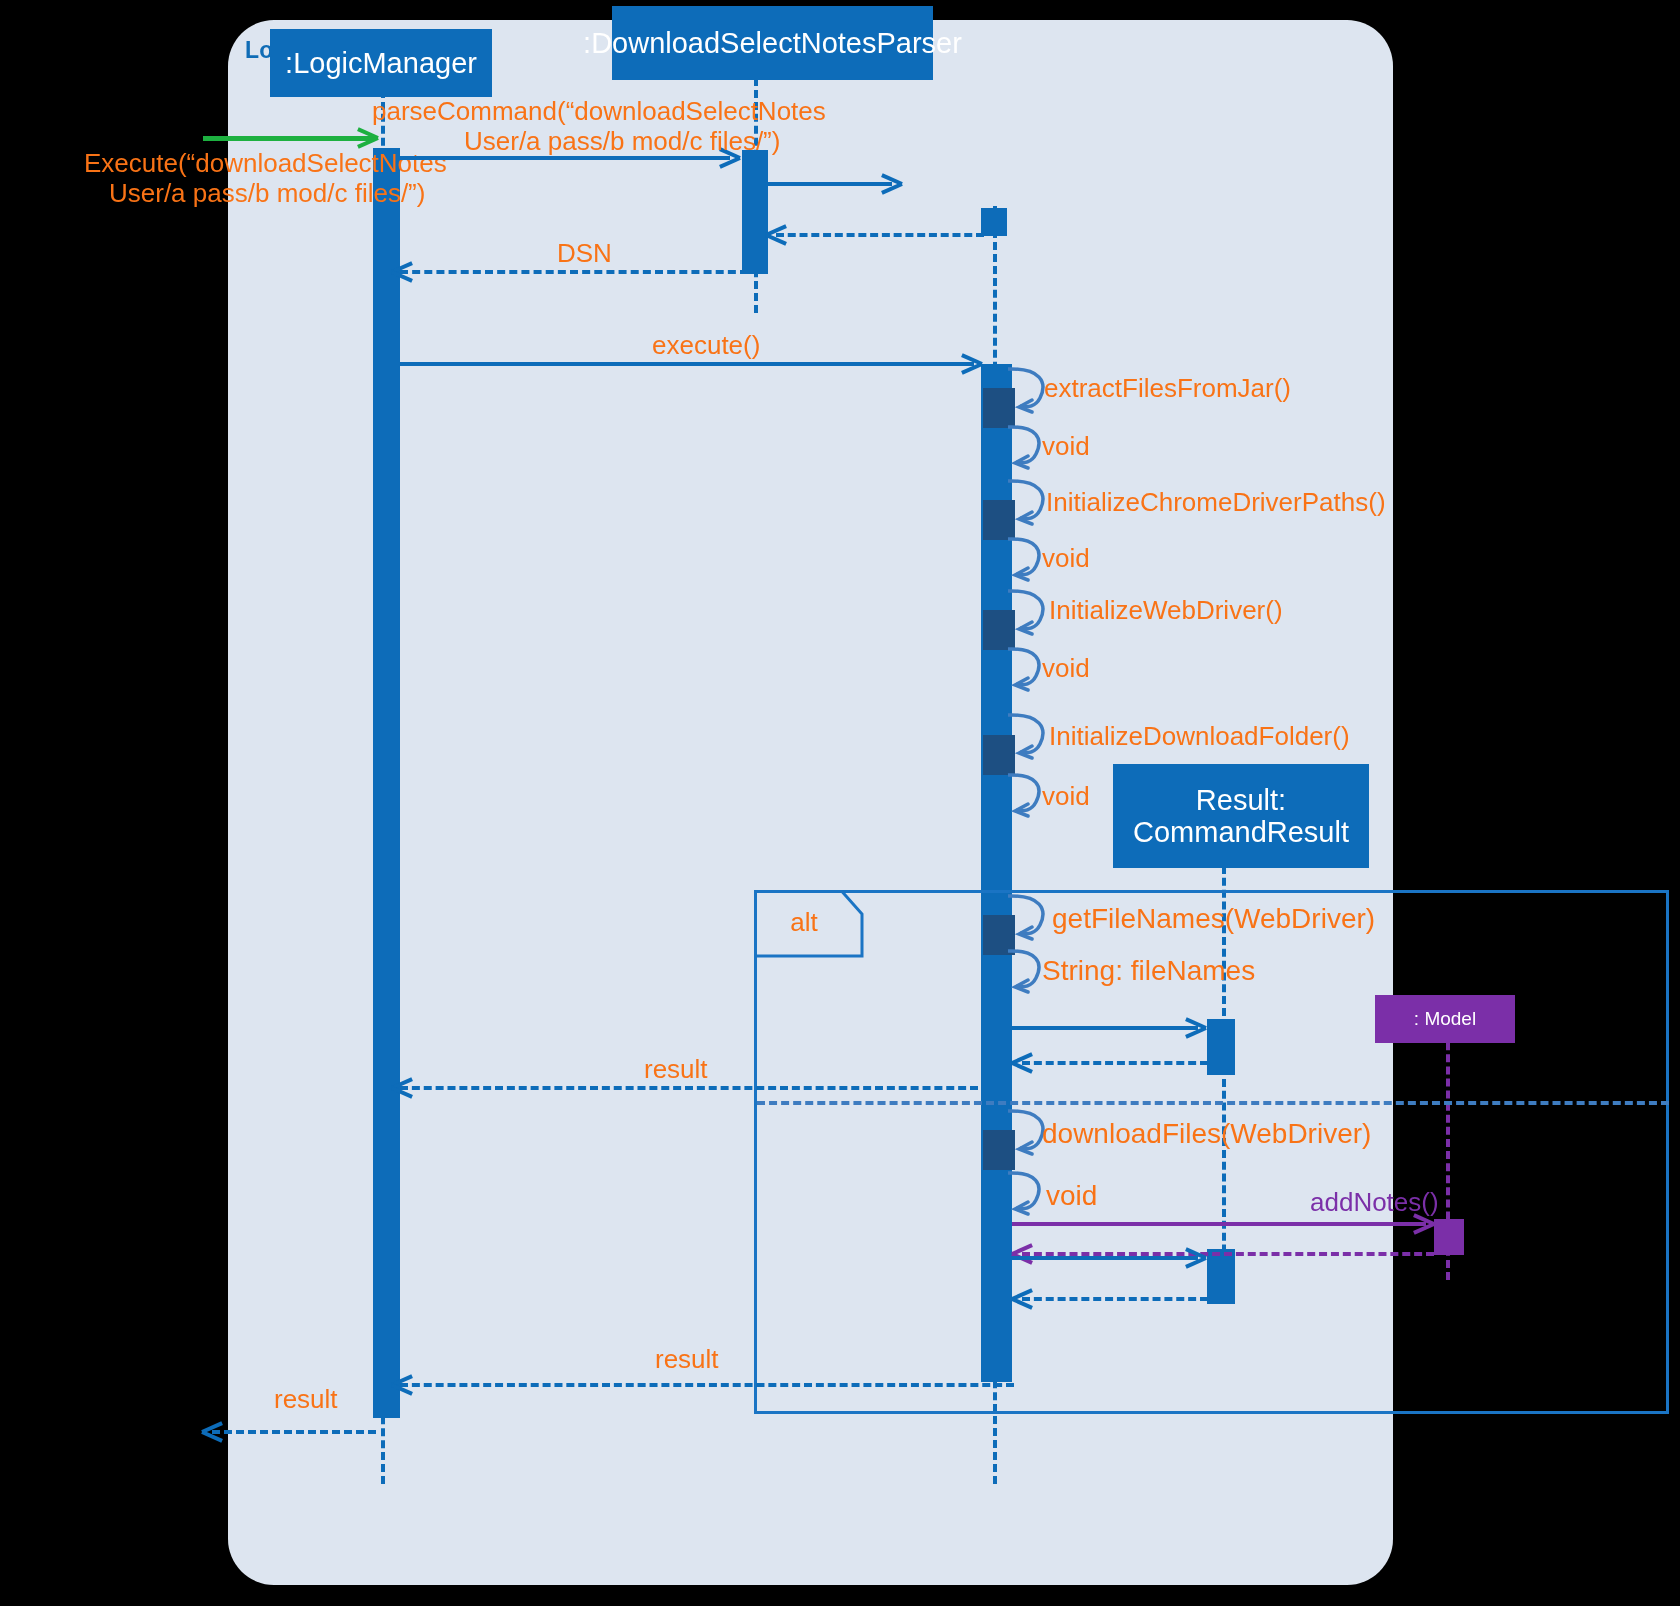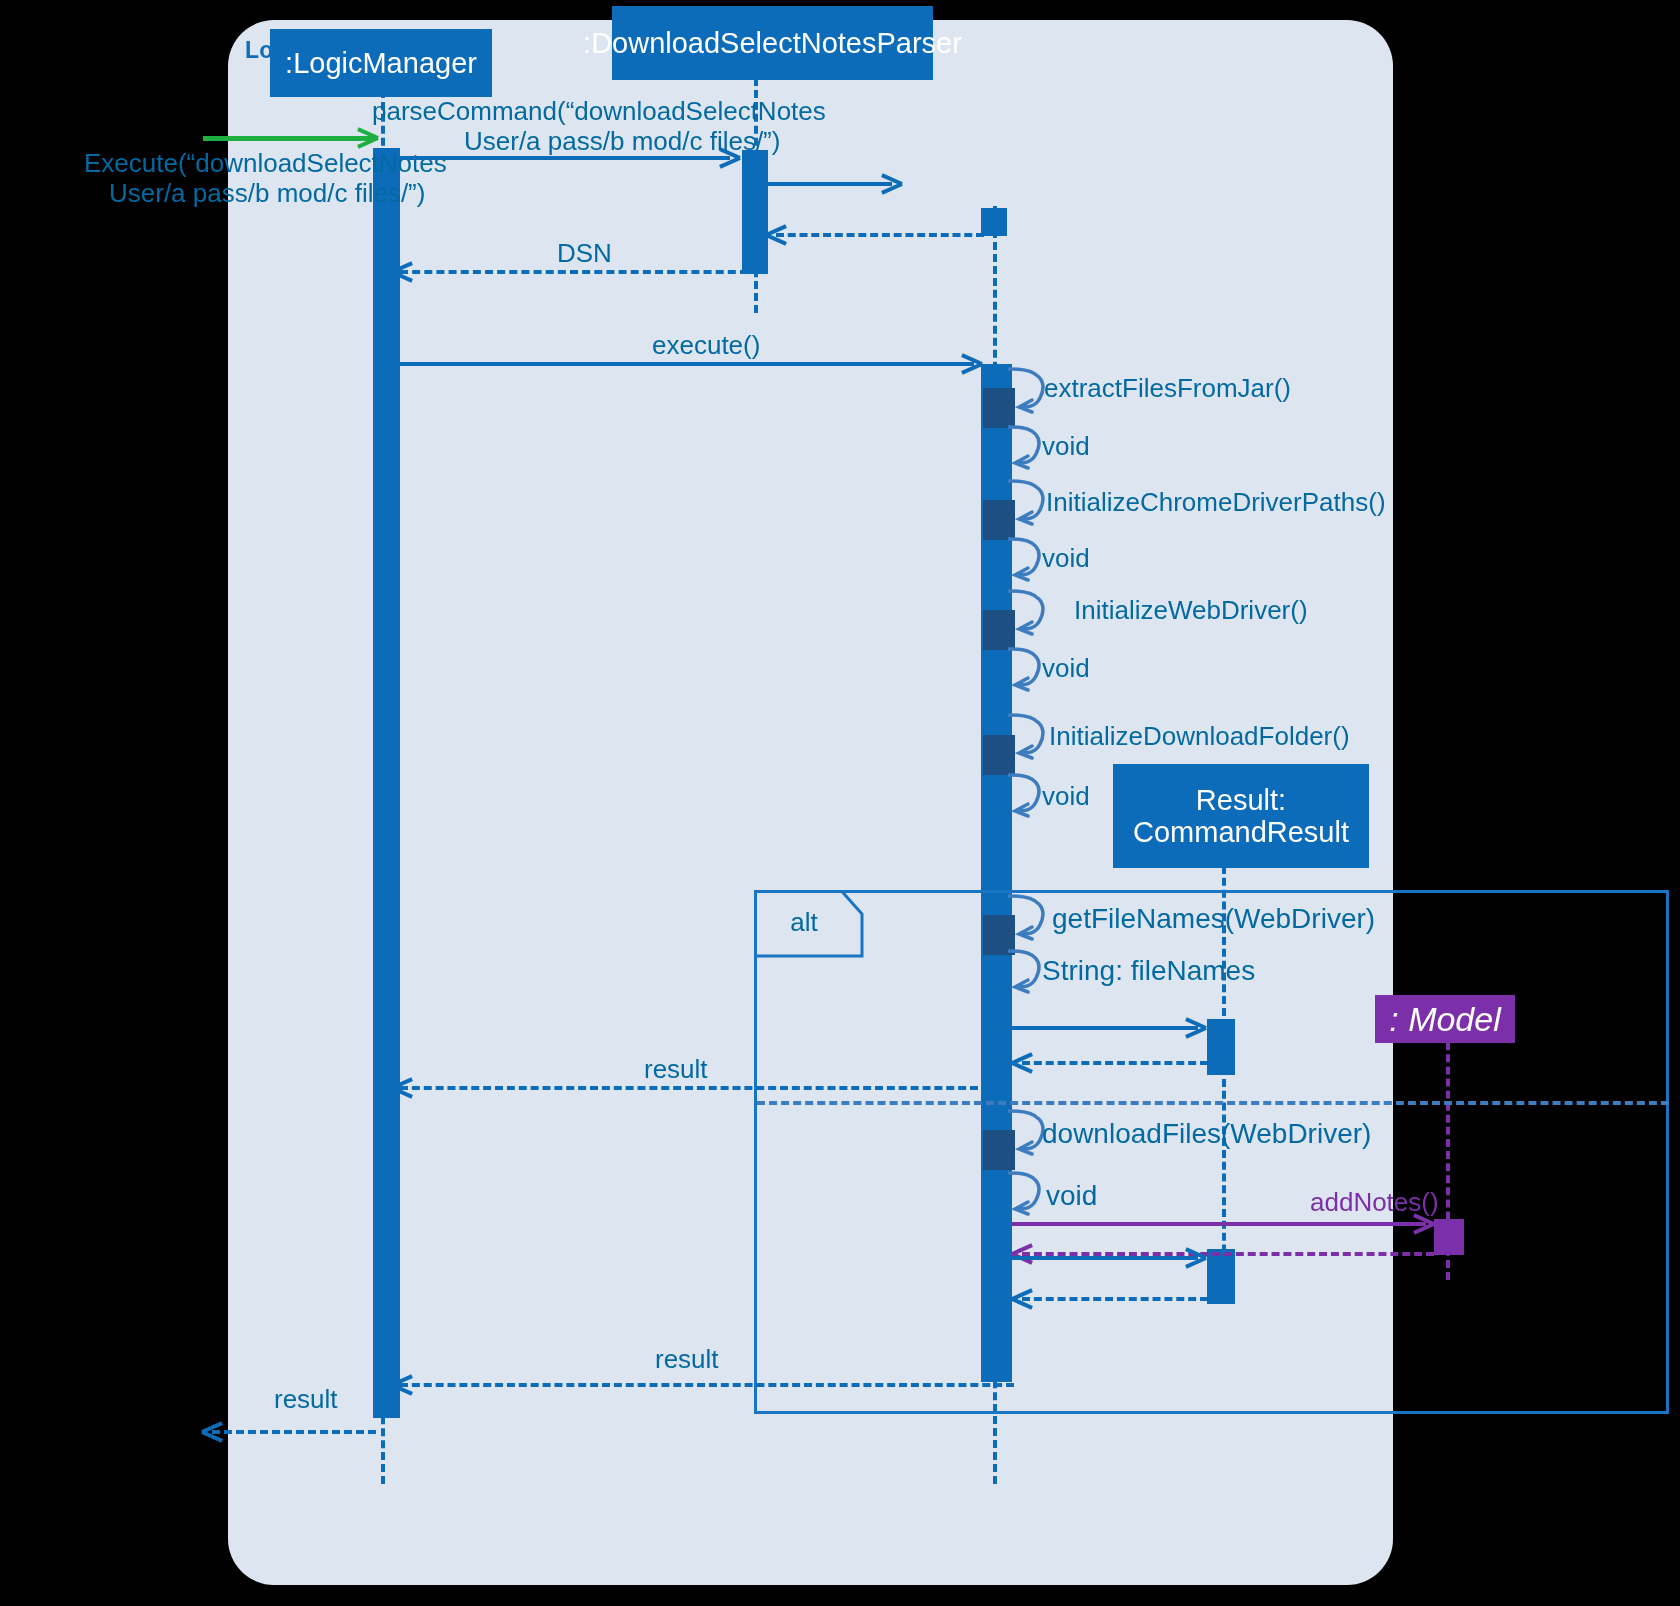--- a/index.html
+++ b/index.html
@@ -41,22 +41,21 @@
     align-items: center;
     justify-content: center;
     text-align: center;
     font-size: 29px;
     line-height: 1.12;
     box-sizing: border-box;
     padding: 2px 8px;
   }
   .pbox.model {
     background: #7b2fa8;
-    font-size: 34px;
-    font-style: italic;
+    font-size: 19px;
   }
   
   .lifeline {
     position: absolute;
     width: 0;
     border-left: 4px dashed #0d6cb9;
   }
   .lifeline.purple { border-left: 4px dashed #7b2fa8; }
   
   .act {
@@ -86,21 +85,21 @@
   .ah.right::before { left: -22px; top: 0; transform: rotate(24deg); }
   .ah.right::after  { left: -22px; top: 0; transform: rotate(-24deg); }
   .ah.left::before  { left: 0; top: 0; transform-origin: 0 50%; transform: rotate(-24deg); }
   .ah.left::after   { left: 0; top: 0; transform-origin: 0 50%; transform: rotate(24deg); }
   .ah.green::before, .ah.green::after { border-top-color: #1db040; }
   .ah.purple::before, .ah.purple::after { border-top-color: #7b2fa8; }
 
   
   .lbl {
     position: absolute;
-    color: #0369a1;
+    color: #f97316;
     font-size: 26px;
     line-height: 1.13;
     white-space: pre;
   }
   .lbl.small { font-size: 28px; }
   .lbl.purple { color: #7b2fa8; }
 
   
   .selfloop { position: absolute; }
 
@@ -210,21 +209,21 @@
   <svg class="selfloop" style="left:1006px; top:536px; width:40px; height:50px;" viewBox="0 0 40 50">
     <path d="M2 3 C 30 2, 38 14, 30 30 C 26 38, 18 40, 10 38" fill="none" stroke="#3e7cc0" stroke-width="3.5"></path>
     <path d="M22 32 L 9 39 L 22 44" fill="none" stroke="#3e7cc0" stroke-width="3.5" stroke-linecap="round"></path>
   </svg>
   <div class="lbl" style="left:1042px; top:544px;">void</div>
 
   <svg class="selfloop" style="left:1006px; top:588px; width:44px; height:52px;" viewBox="0 0 44 52">
     <path d="M2 3 C 34 2, 42 16, 34 32 C 30 40, 22 42, 14 40" fill="none" stroke="#3e7cc0" stroke-width="3.5"></path>
     <path d="M26 34 L 13 41 L 26 46" fill="none" stroke="#3e7cc0" stroke-width="3.5" stroke-linecap="round"></path>
   </svg>
-  <div class="lbl" style="left:1074px; top:596px;text-align:center;">InitializeWebDriver()</div>
+  <div class="lbl" style="left:1049px; top:596px;text-align:center;">InitializeWebDriver()</div>
 
   <svg class="selfloop" style="left:1006px; top:646px; width:40px; height:50px;" viewBox="0 0 40 50">
     <path d="M2 3 C 30 2, 38 14, 30 30 C 26 38, 18 40, 10 38" fill="none" stroke="#3e7cc0" stroke-width="3.5"></path>
     <path d="M22 32 L 9 39 L 22 44" fill="none" stroke="#3e7cc0" stroke-width="3.5" stroke-linecap="round"></path>
   </svg>
   <div class="lbl" style="left:1042px; top:654px;">void</div>
 
   <svg class="selfloop" style="left:1006px; top:712px; width:44px; height:52px;" viewBox="0 0 44 52">
     <path d="M2 3 C 34 2, 42 16, 34 32 C 30 40, 22 42, 14 40" fill="none" stroke="#3e7cc0" stroke-width="3.5"></path>
     <path d="M26 34 L 13 41 L 26 46" fill="none" stroke="#3e7cc0" stroke-width="3.5" stroke-linecap="round"></path>

